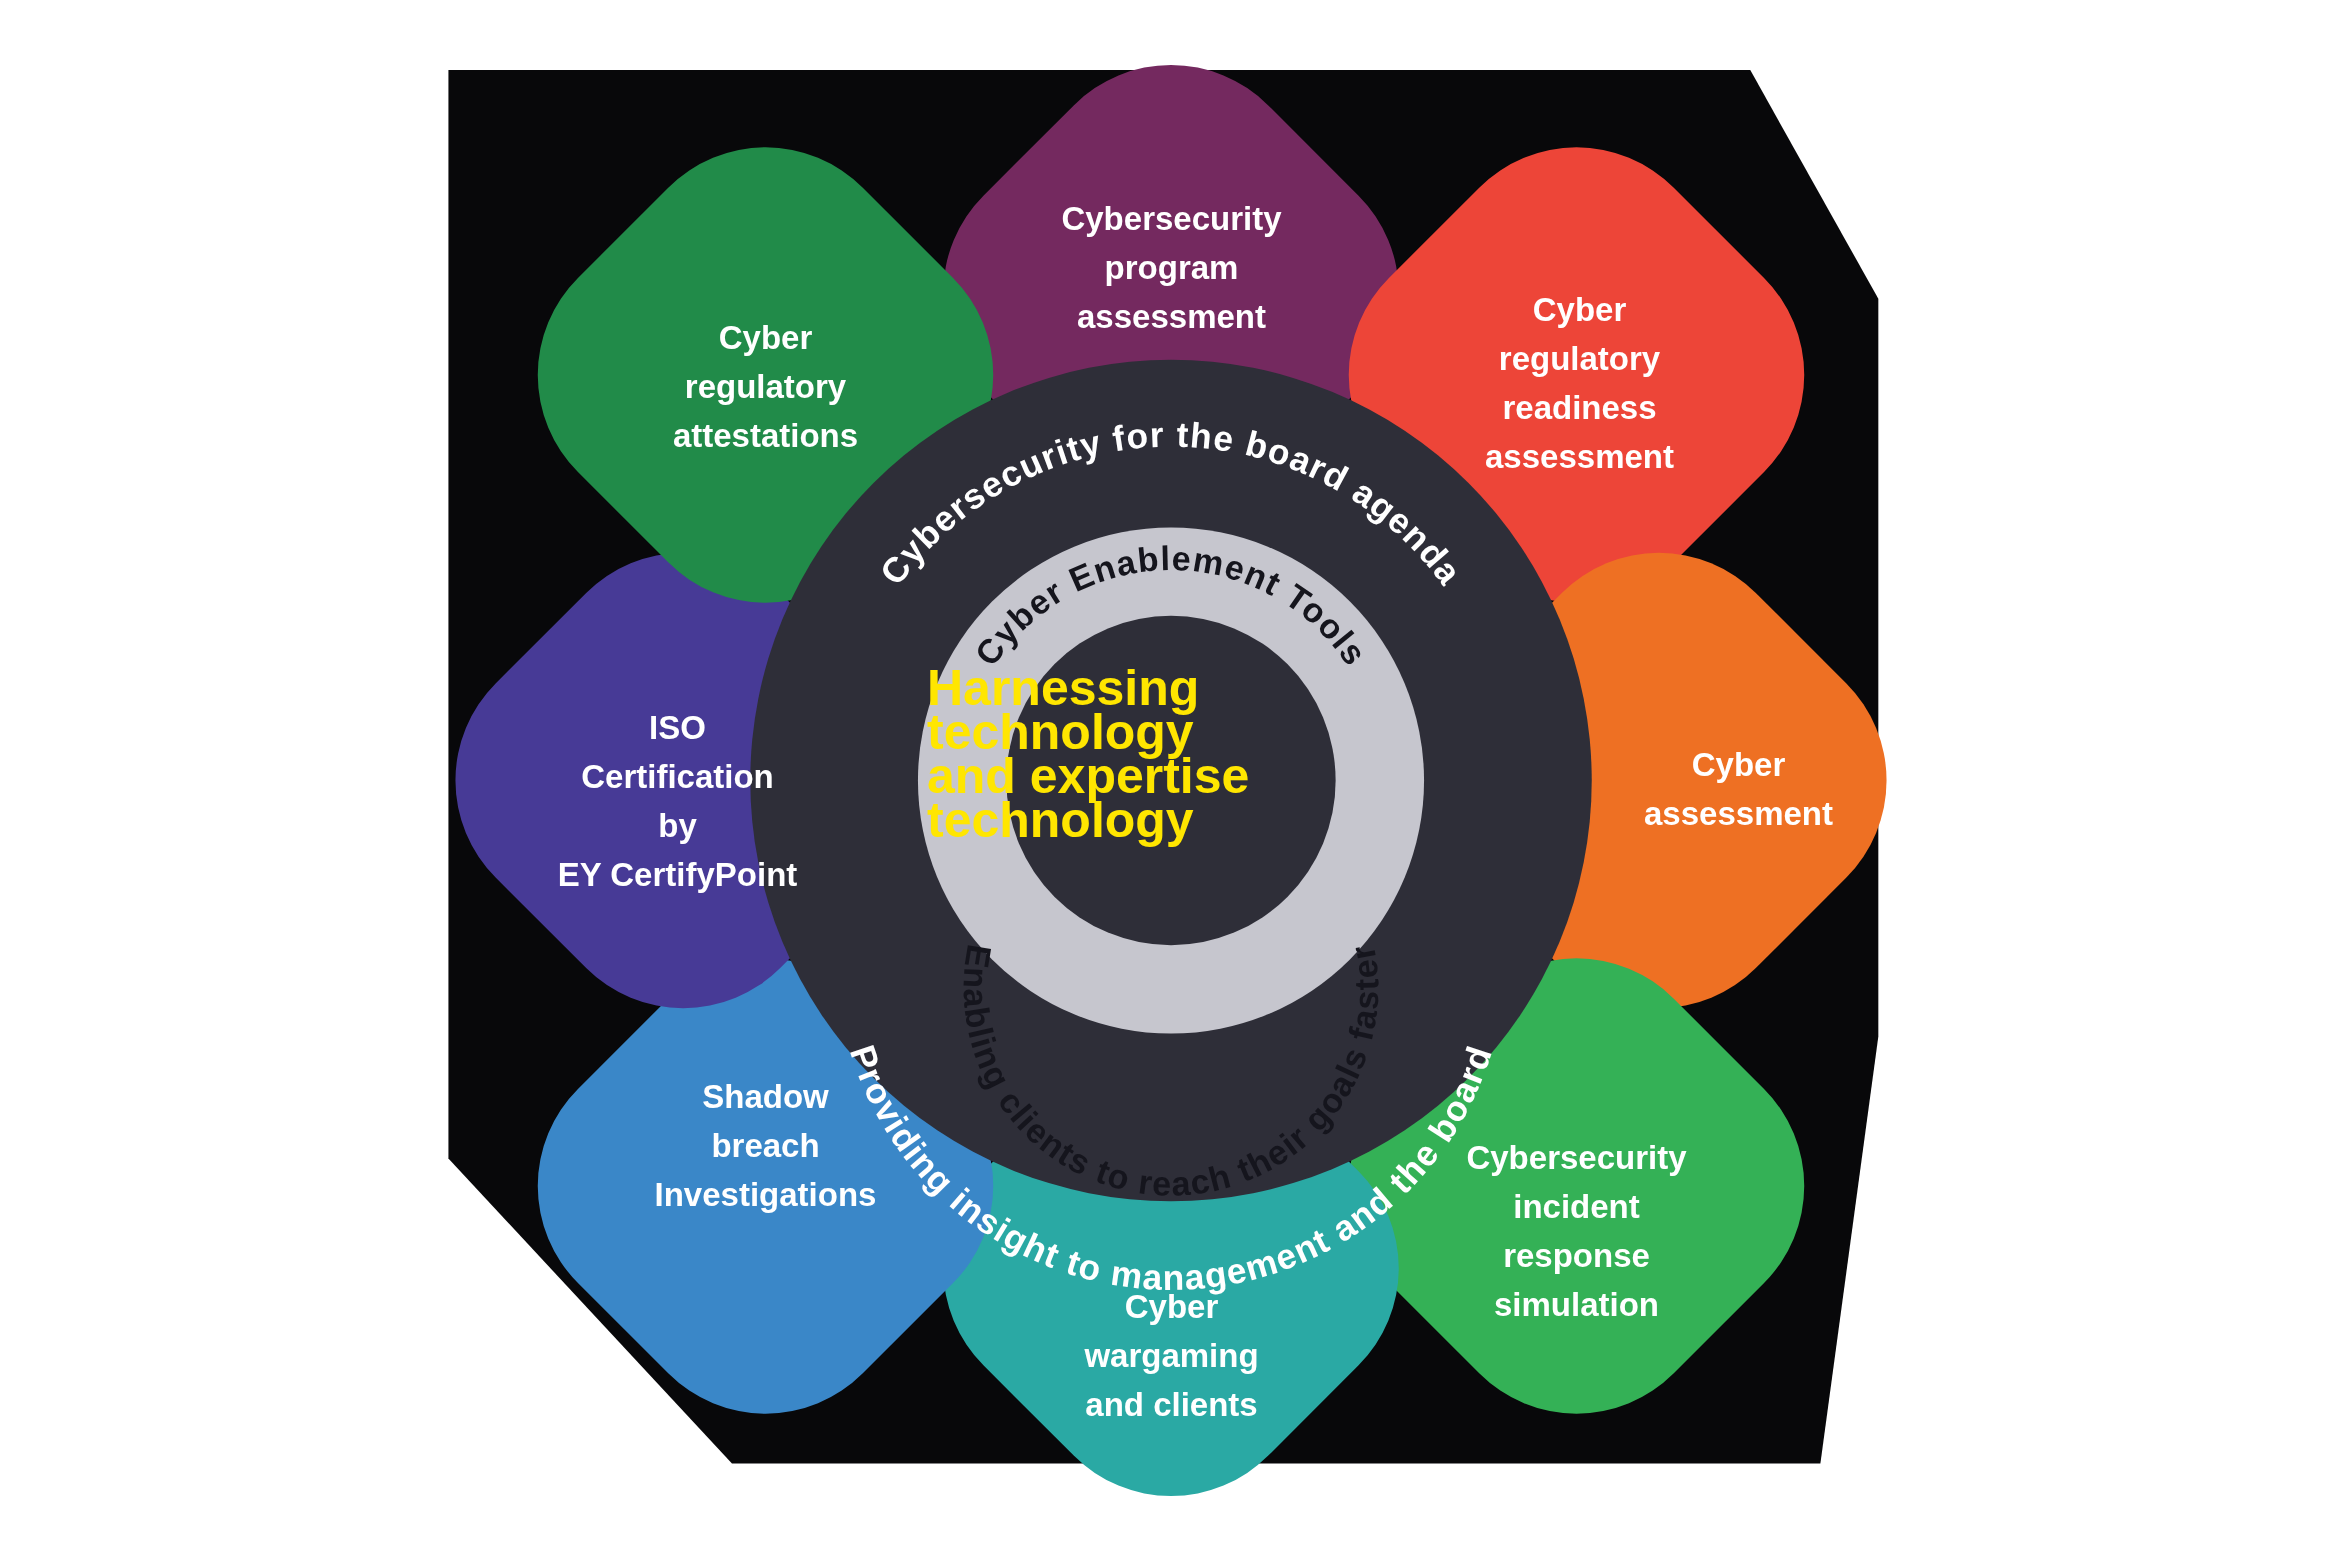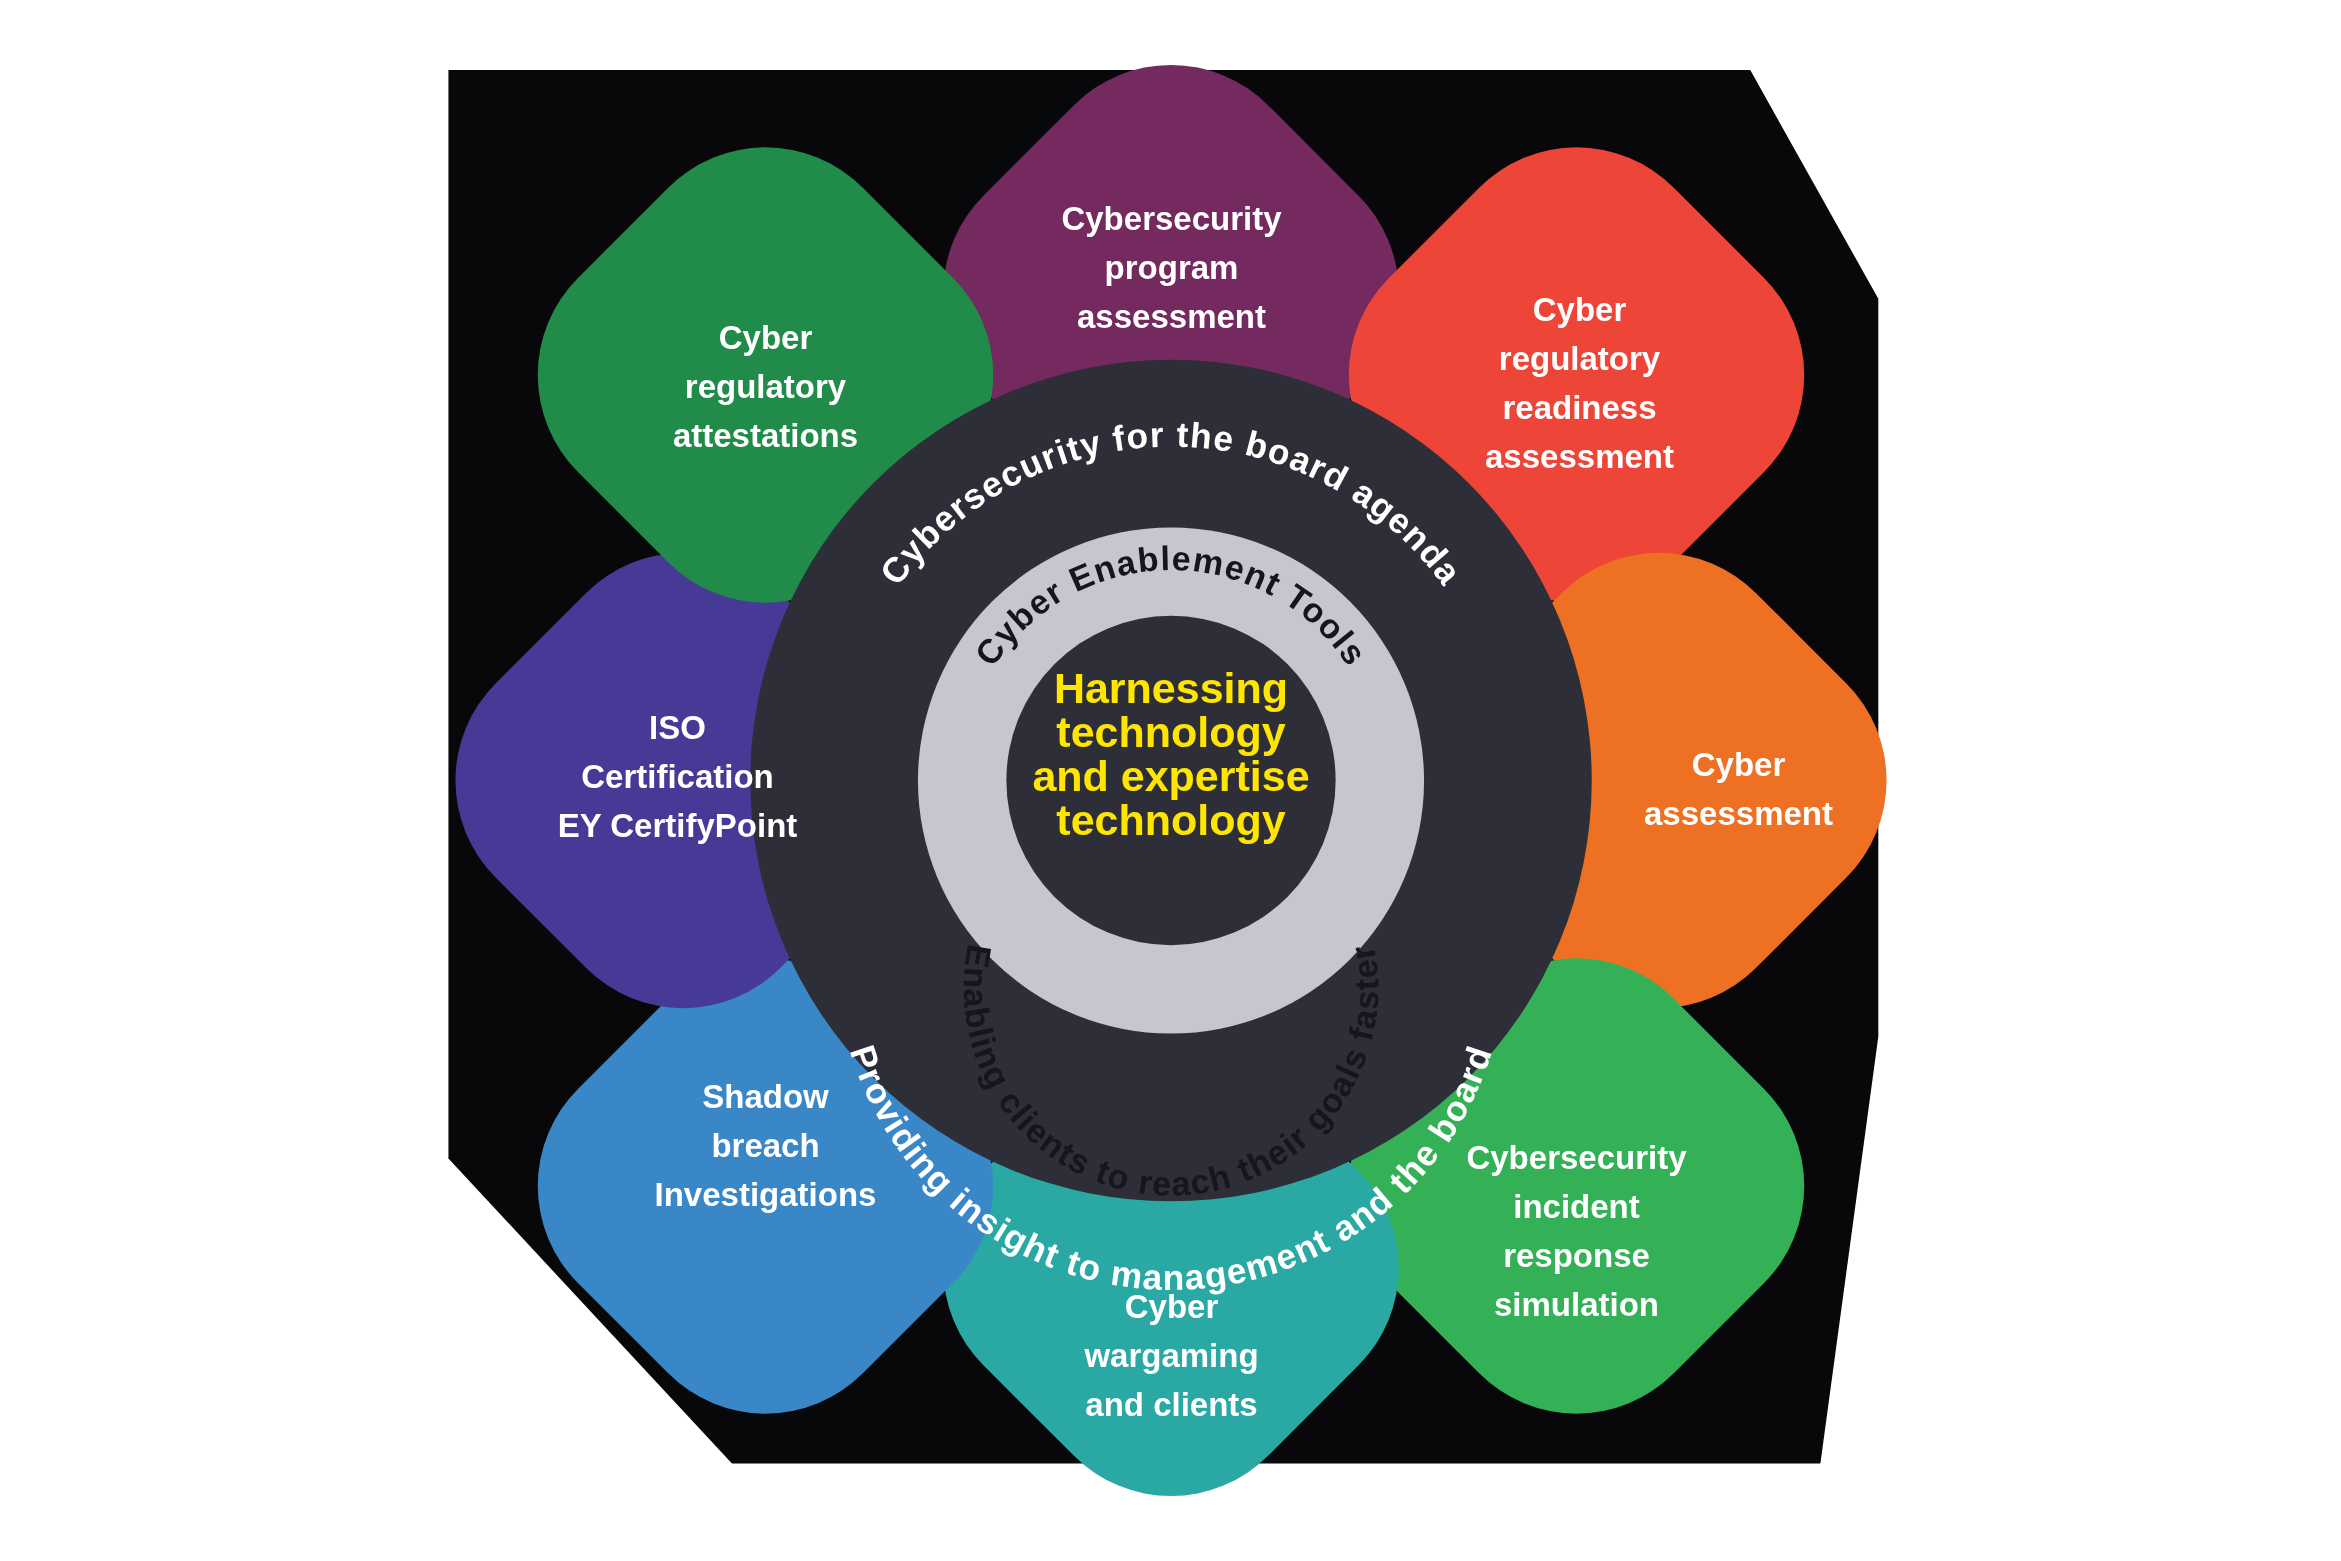--- a/index.html
+++ b/index.html
@@ -35,24 +35,24 @@
     font-weight: bold;
     font-size: 33px;
     line-height: 49px;
     margin-top: 20px;
   }
   .center-headline {
     position: absolute;
     left: 927px;
     top: 666px;
     width: 488px;
-    text-align: center;
+    text-align: left;
     color: #ffe600;
     font-weight: bold;
-    font-size: 43px;
+    font-size: 50px;
     line-height: 44px;
   }
 </style>
 </head>
 <body>
 
 <div class="stage">
 
   <svg class="flower" width="2342" height="1561" viewBox="0 0 3840 2560">
 
@@ -132,20 +132,21 @@
 
   <div class="petal-label" style="left:552px; top:1052px;">
     <div>Shadow</div>
     <div>breach</div>
     <div>Investigations</div>
   </div>
 
   <div class="petal-label" style="left:464px; top:683px;">
     <div>ISO</div>
     <div>Certification</div>
+    <div>by</div>
     <div>EY CertifyPoint</div>
   </div>
 
   <div class="petal-label" style="left:552px; top:293px;">
     <div>Cyber</div>
     <div>regulatory</div>
     <div>attestations</div>
   </div>
 
 </div>

